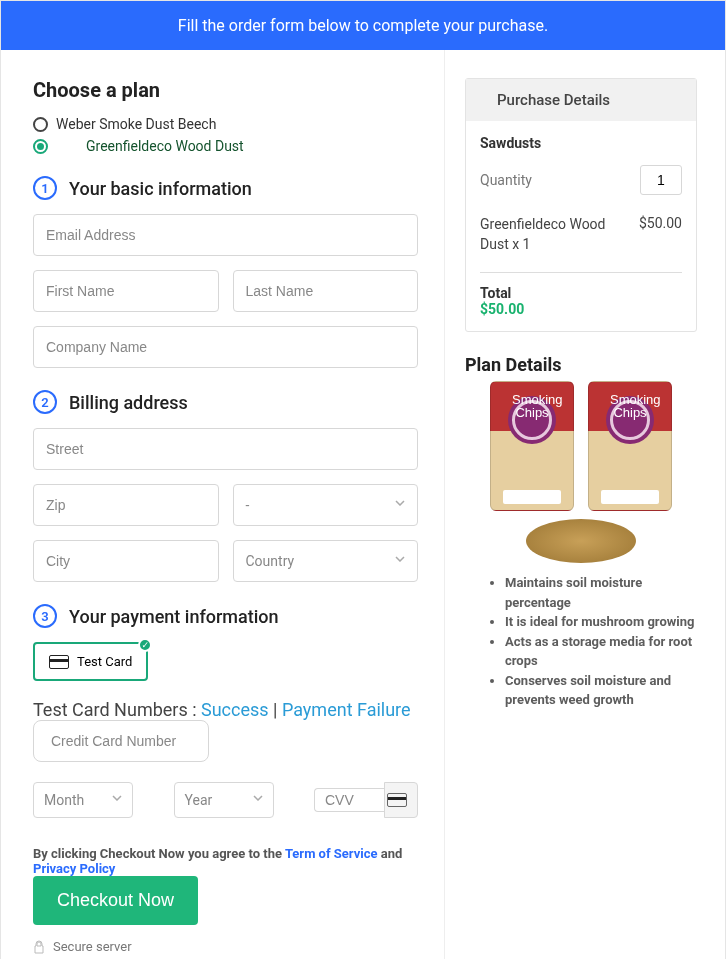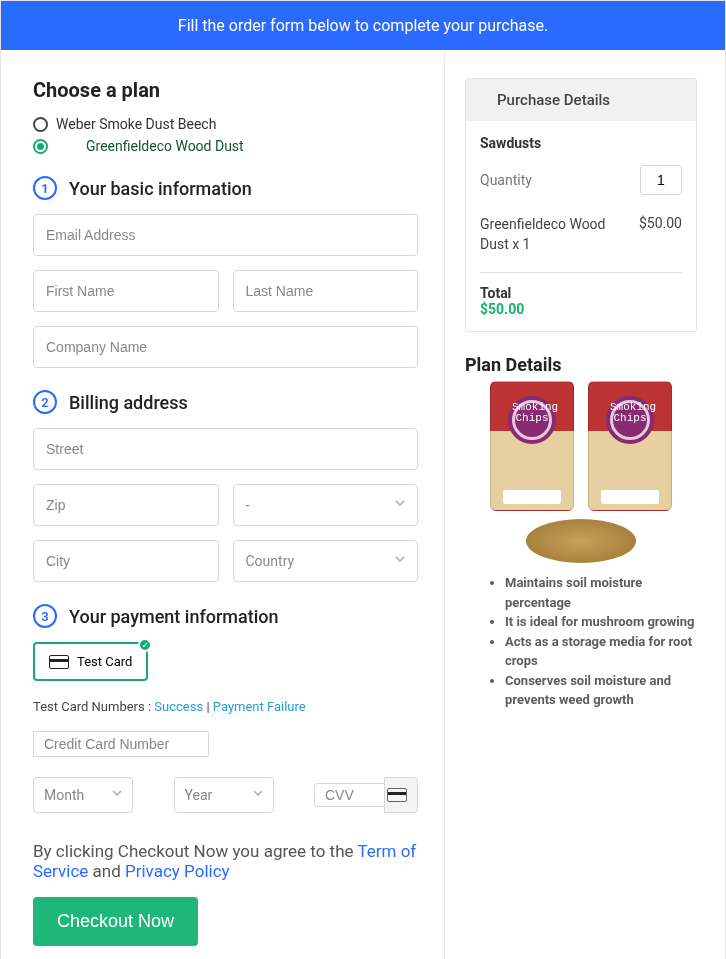--- a/index.html
+++ b/index.html
@@ -160,33 +160,33 @@
   .card-icon::after {
     content: "";
     position: absolute;
     left: 0; right: 0;
     top: 3px;
     height: 3px;
     background: #222;
   }
 
   .test-card-line {
-    font-size: 13px;
+    font-size: 18px;
     color: #444;
-    margin-bottom: 17px;
+    margin-bottom: 0;
   }
   .link { color: #2a9bd6; cursor: pointer; }
   .link.blue { color: #2a6bfd; }
 
   .cc-number {
     width: 176px;
-    height: 26px;
+    height: 42px;
     border: 1px solid #d7d7d7;
-    border-radius: 0;
-    padding: 0 10px;
+    border-radius: 8px;
+    padding: 0 17px;
     font-size: 14px;
     margin-bottom: 20px;
   }
   .cc-number::placeholder { color: #888; }
   .pay-row {
     display: flex;
     gap: 16px;
     margin-bottom: 28px;
     justify-content: space-between;
   }
@@ -222,23 +222,24 @@
     width: 34px;
     height: 36px;
     border: 1px solid #d7d7d7;
     border-radius: 0 4px 4px 0;
     background: #f4f4f4;
     display: flex;
     align-items: center;
     justify-content: center;
   }
   .agree-line {
-    font-size: 17px;
+    font-size: 13px;
     color: #555;
-    margin-bottom: 16px;
+    margin-bottom: 0;
+    font-weight: bold;
   }
   .checkout-btn {
     background: #1fb67a;
     color: #fff;
     border: none;
     border-radius: 4px;
     font-size: 18px;
     font-weight: 500;
     padding: 14px 24px;
     cursor: pointer;
@@ -358,24 +359,24 @@
     position:absolute;
     left:50%; transform:translateX(-50%);
     top:18px;
     width:40px;height:40px;
     border:3px solid #e7c8dd;
     border-radius:50%;
   }
   .bag .label-text {
     position:absolute;
     left:50%; transform:translateX(-50%);
-    top:20px;
+    top:11px;
     color:#fff;
-    font-family: Liberation Mono, monospace;
-    font-size:11px;
+    font-family: Liberation Sans, sans-serif;
+    font-size:13px;
     text-align:center;
     line-height:1.0;
     width:40px;
   }
   .bag .bot-label {
     position:absolute;
     left:50%; transform:translateX(-50%);
     bottom:8px;
     color:#333;
     font-size:7px;

